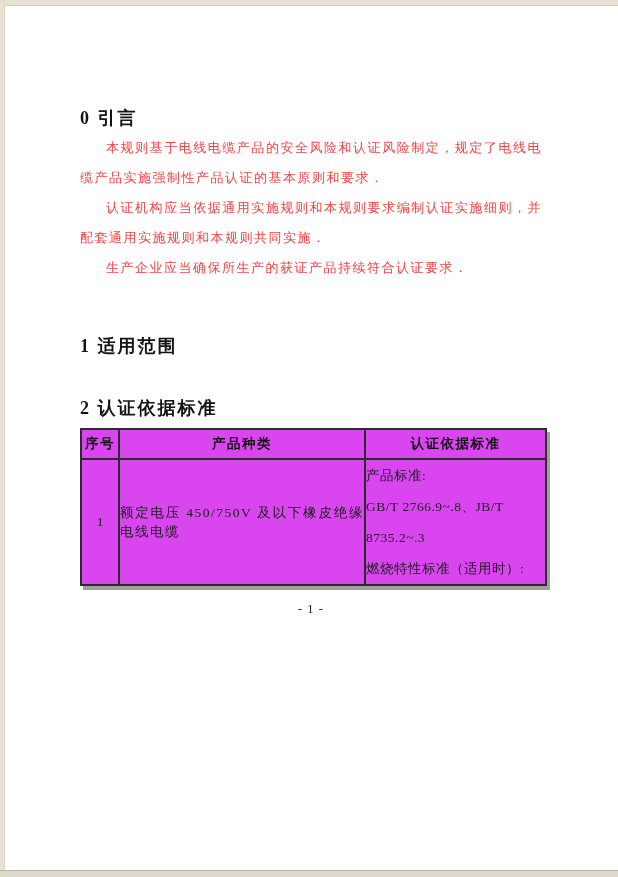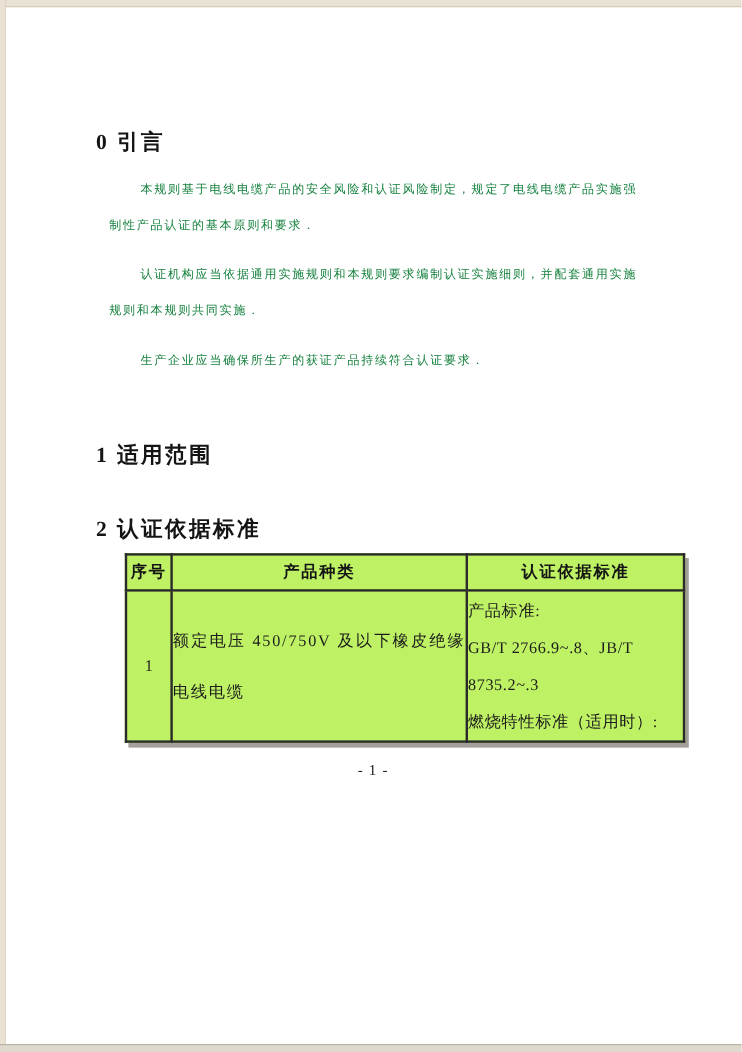--- a/index.html
+++ b/index.html
@@ -35,36 +35,35 @@
     font-weight: bold;
     line-height: 30px;
     letter-spacing: 2px;
     margin: 0;
     color: #141414;
   }
   .heading-intro   { margin-top: 103px; }
   .heading-scope   { margin-top: 48px; }
   .heading-basis   { margin-top: 32px; }
   .body-paragraph {
-    font-size: 10px;
+    font-size: 13px;
     line-height: 30px;
     letter-spacing: 1.5px;
     text-align: justify;
     text-indent: 26px;
-    margin: 11px;
-    color: #15803d;
+    margin: 0;
+    color: #ef4444;
   }
   table.standards-table {
     border-collapse: collapse;
     table-layout: fixed;
     width: 465px;
     margin-top: 5px;
-    background: #bef264;
+    background: #d946ef;
     box-shadow: 3px 4px 0 #a3a099;
-    margin-left: 24px;
   }
   table.standards-table th,
   table.standards-table td {
     border: 2px solid #2b2b2b;
     padding: 0;
   }
   table.standards-table th {
     height: 28px;
     font-size: 13.5px;
     font-weight: bold;
@@ -77,21 +76,21 @@
   col.col-basis    { width: 181px; }
   td.cell-no {
     text-align: center;
     vertical-align: middle;
     font-size: 13.5px;
     height: 88px;
   }
   td.cell-category {
     vertical-align: middle;
     font-size: 13.5px;
-    line-height: 43px;
+    line-height: 19px;
     letter-spacing: 1.5px;
     text-align: justify;
     padding: 0 9px;
   }
   td.cell-basis {
     vertical-align: top;
     font-size: 13.5px;
     line-height: 31px;
     letter-spacing: 0.5px;
     padding: 4px 7px 2px 7px;

